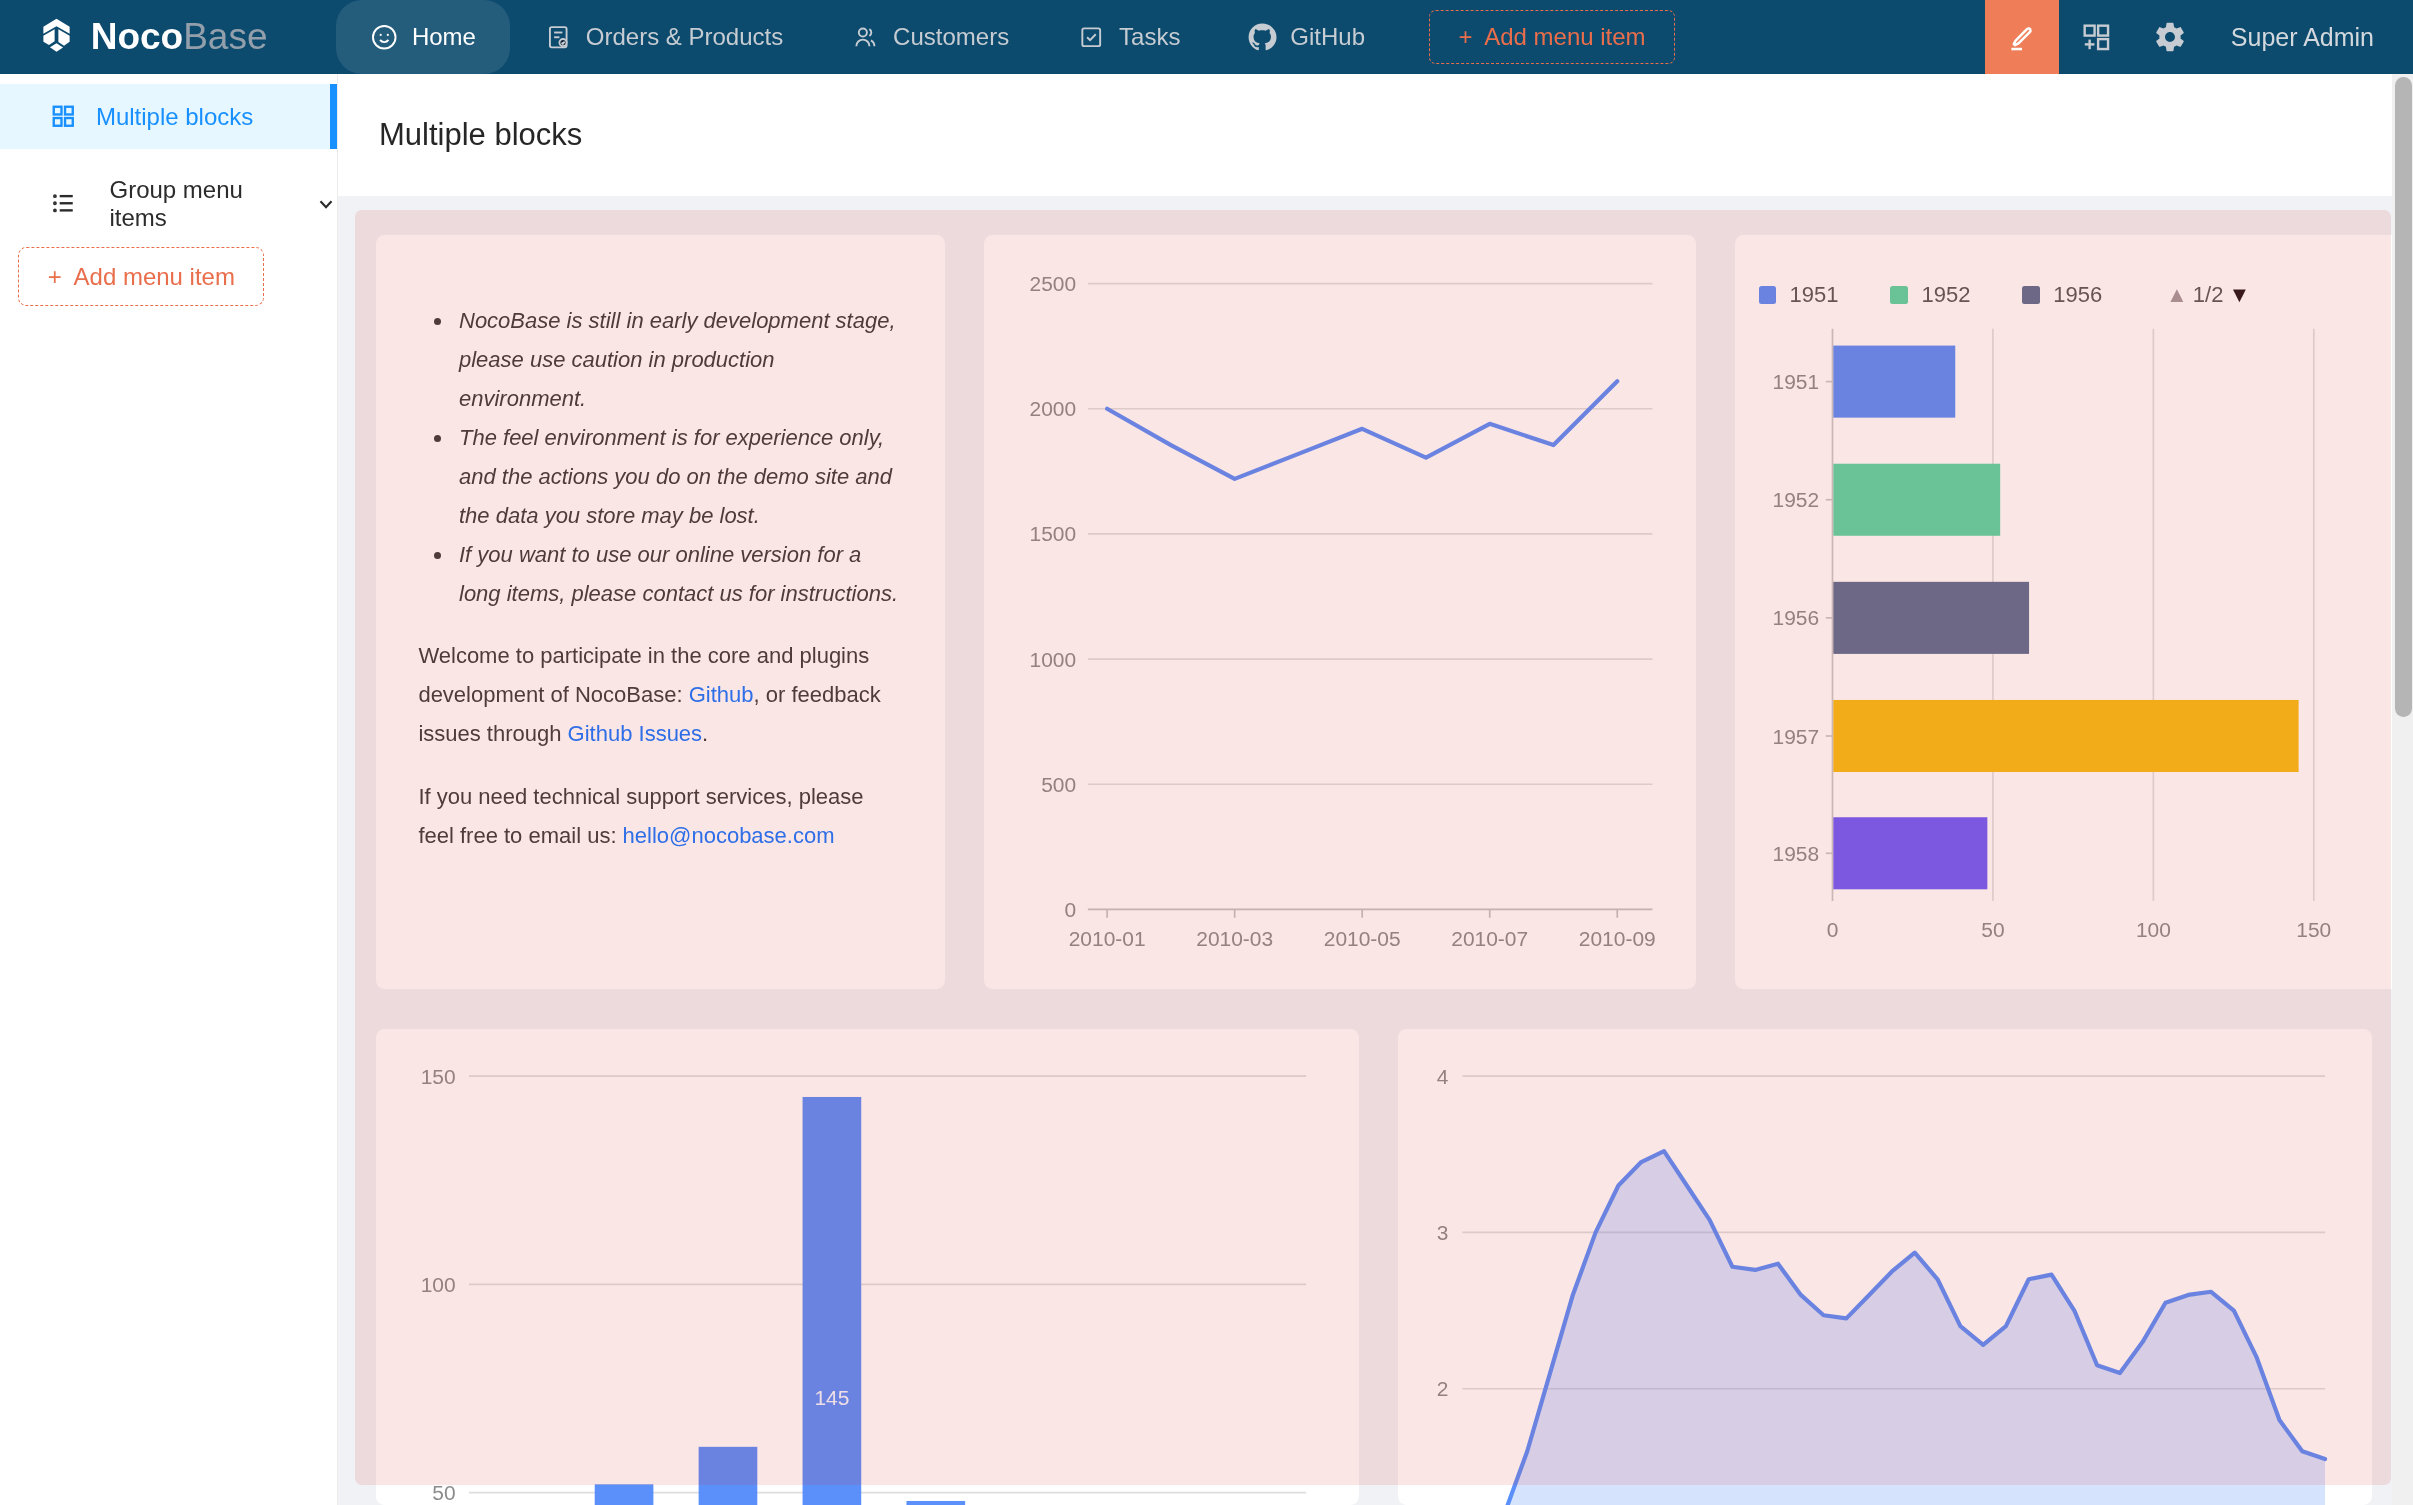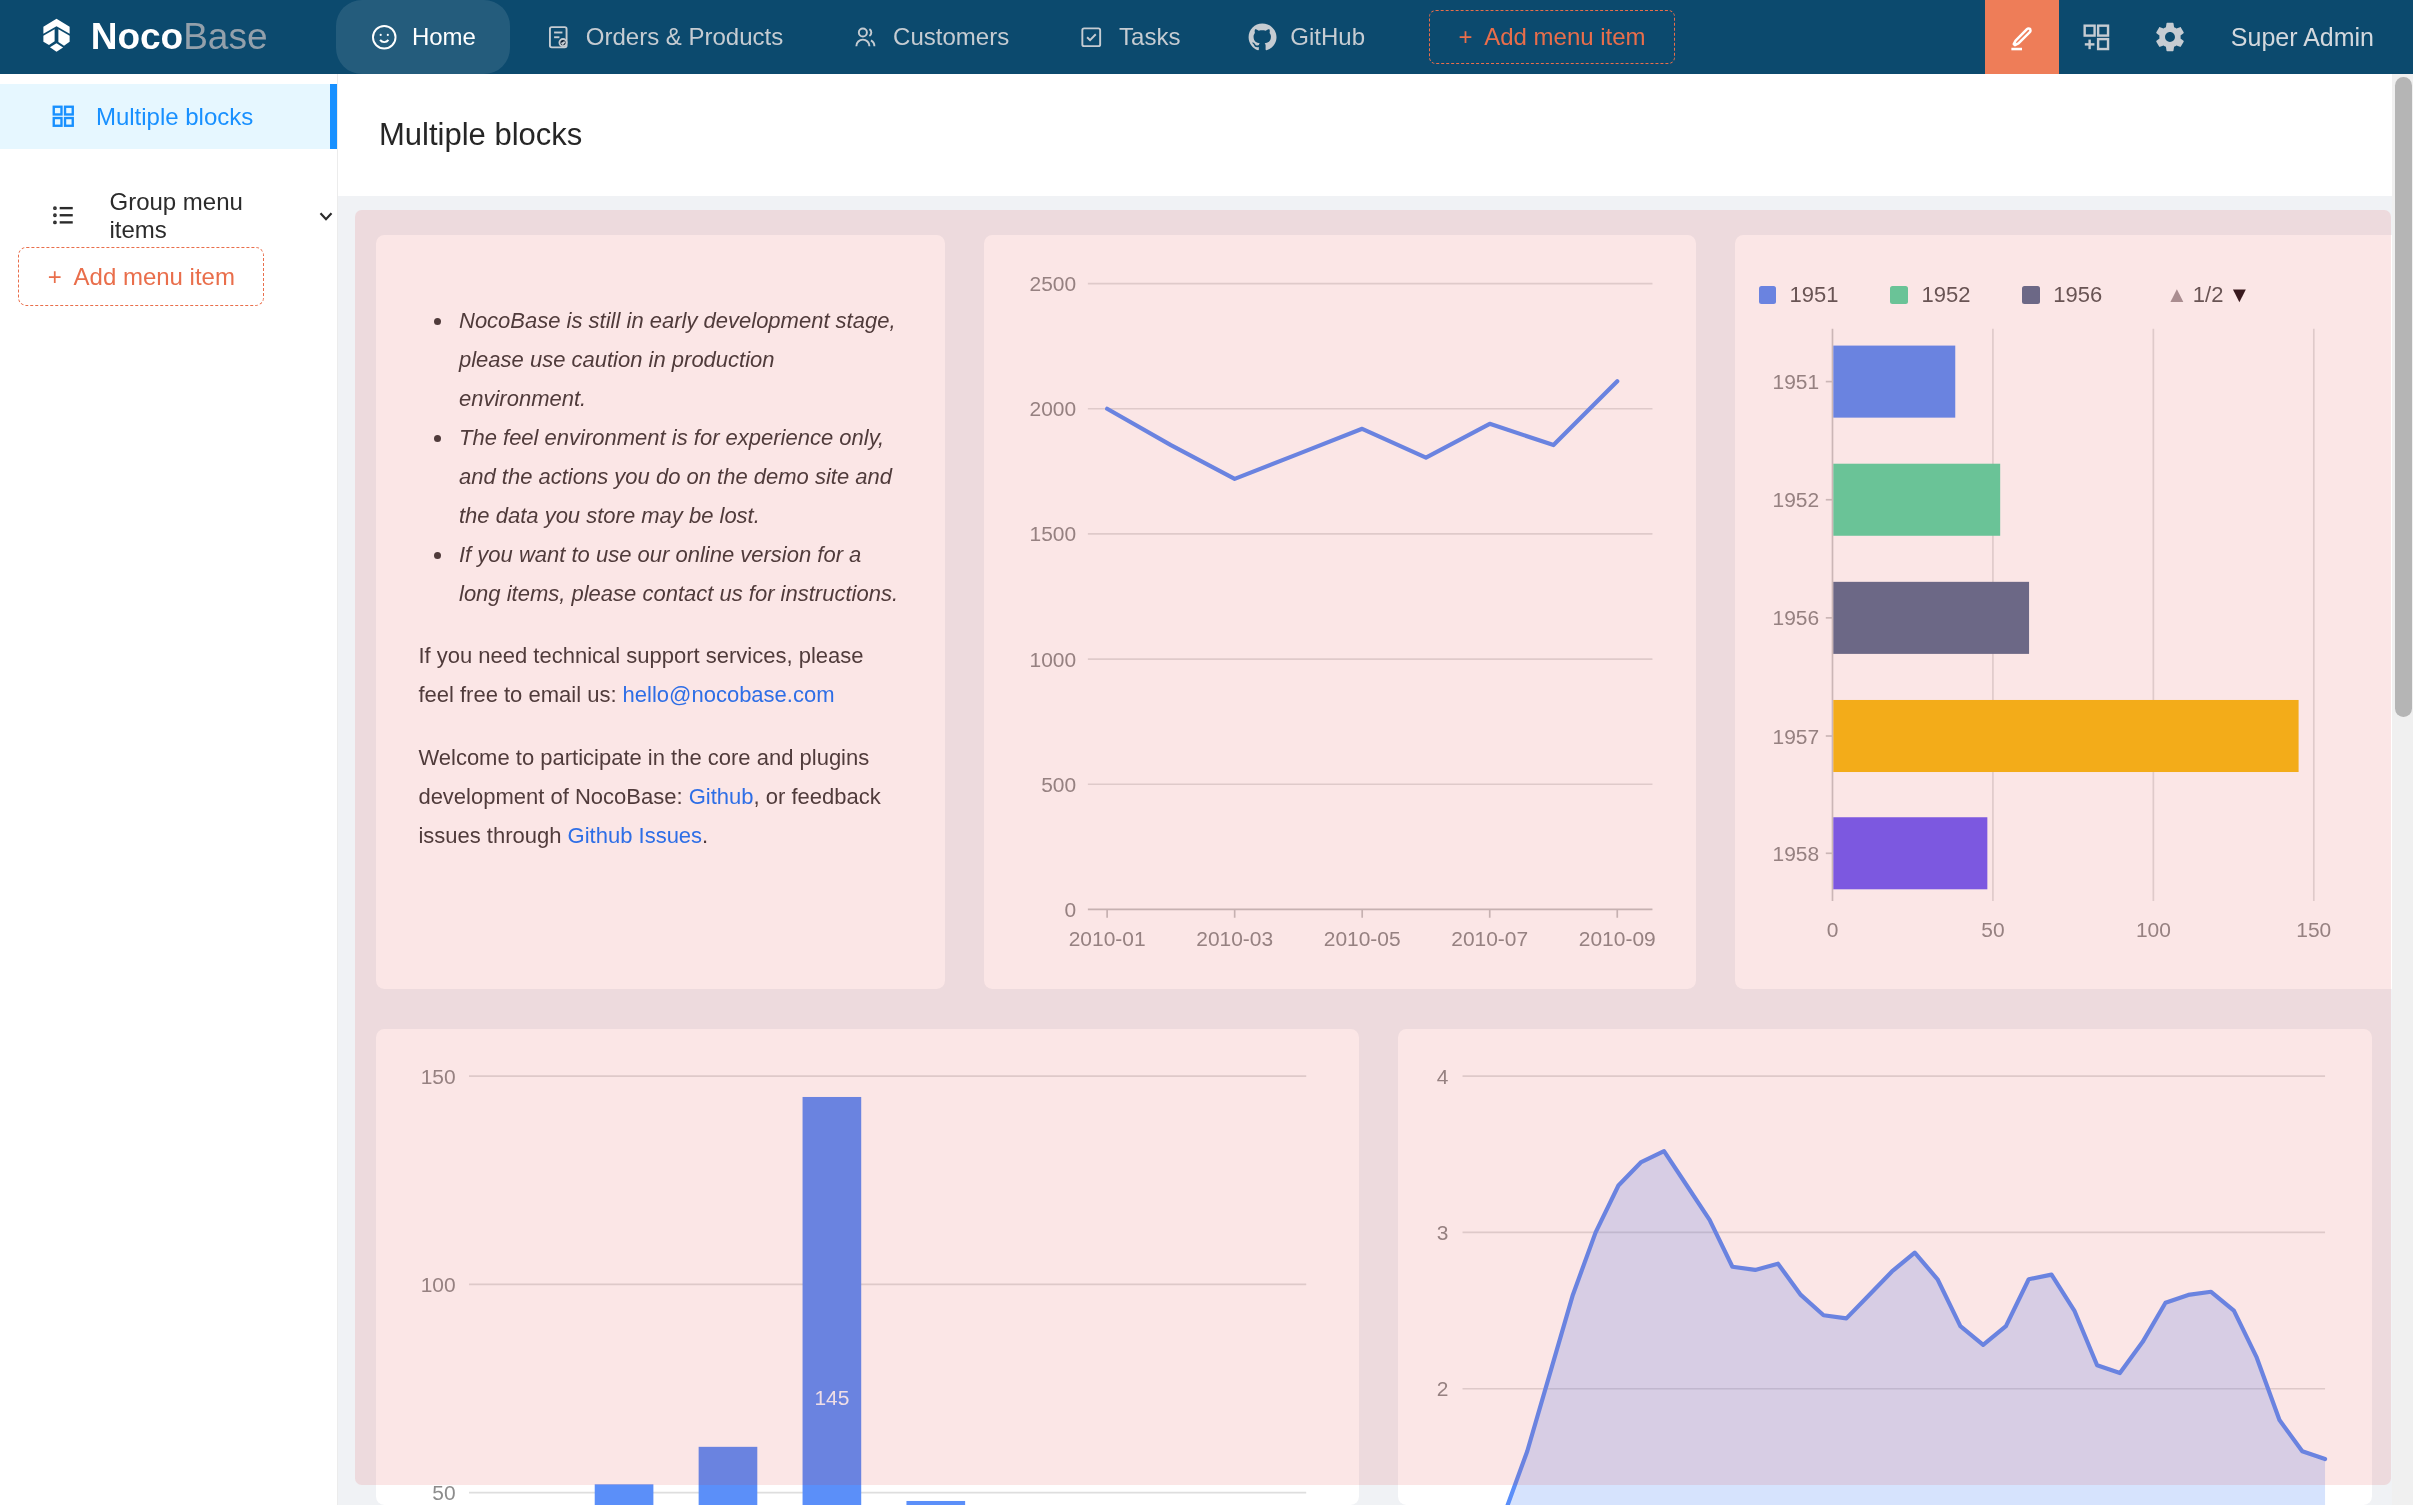--- a/index.html
+++ b/index.html
@@ -159,21 +159,21 @@
   <div id="sidebar">
     <div class="side-item active" style="top:10px;">
       <svg viewBox="0 0 24 24" fill="none" stroke="#1890ff" stroke-width="2">
         <rect x="4" y="4" width="6.5" height="6.5"></rect>
         <rect x="13.5" y="4" width="6.5" height="6.5"></rect>
         <rect x="4" y="13.5" width="6.5" height="6.5"></rect>
         <rect x="13.5" y="13.5" width="6.5" height="6.5"></rect>
       </svg>
       <span>Multiple blocks</span>
     </div>
-    <div class="side-item" style="top:109px;gap:32px;">
+    <div class="side-item" style="top:97px;gap:32px;">
       <svg viewBox="0 0 24 24" fill="none" stroke="#2b2b2b" stroke-width="2">
         <circle cx="5" cy="6" r="0.6" fill="#2b2b2b"></circle>
         <circle cx="5" cy="12" r="0.6" fill="#2b2b2b"></circle>
         <circle cx="5" cy="18" r="0.6" fill="#2b2b2b"></circle>
         <line x1="9" y1="6" x2="20" y2="6"></line>
         <line x1="9" y1="12" x2="20" y2="12"></line>
         <line x1="9" y1="18" x2="20" y2="18"></line>
       </svg>
       <span>Group menu items</span>
       <svg class="chev" viewBox="0 0 24 24" fill="none" stroke="#2b2b2b" stroke-width="2.4">
@@ -189,22 +189,22 @@
   <div id="header">
     <div id="page-title">Multiple blocks</div>
   </div>
 
   <div class="card" id="card-note">
     <ul>
       <li>NocoBase is still in early development stage, please use caution in production environment.</li>
       <li>The feel environment is for experience only, and the actions you do on the demo site and the data you store may be lost.</li>
       <li>If you want to use our online version for a long items, please contact us for instructions.</li>
     </ul>
+    <p><span>Welcome to participate in the core and plugins development of NocoBase: </span><a class="link">Github</a><span>, or feedback issues through </span><a class="link">Github Issues</a><span>.</span></p>
     <p><span>If you need technical support services, please feel free to email us: </span><a class="link">hello@nocobase.com</a></p>
-    <p><span>Welcome to participate in the core and plugins development of NocoBase: </span><a class="link">Github</a><span>, or feedback issues through </span><a class="link">Github Issues</a><span>.</span></p>
   </div>
 
   <div class="card" id="card-line">
     <svg class="chart" width="712" height="754" viewBox="0 0 850 900">
         <line x1="124" x2="798" y1="805" y2="805" stroke="#c3c3c3" stroke-width="2"></line>
         <text x="110" y="814" text-anchor="end" class="tick">0</text>
         <line x1="124" x2="798" y1="655.6" y2="655.6" stroke="#e0e0e0" stroke-width="2"></line>
         <text x="110" y="664.6" text-anchor="end" class="tick">500</text>
         <line x1="124" x2="798" y1="506.2" y2="506.2" stroke="#e0e0e0" stroke-width="2"></line>
         <text x="110" y="515.2" text-anchor="end" class="tick">1000</text>

